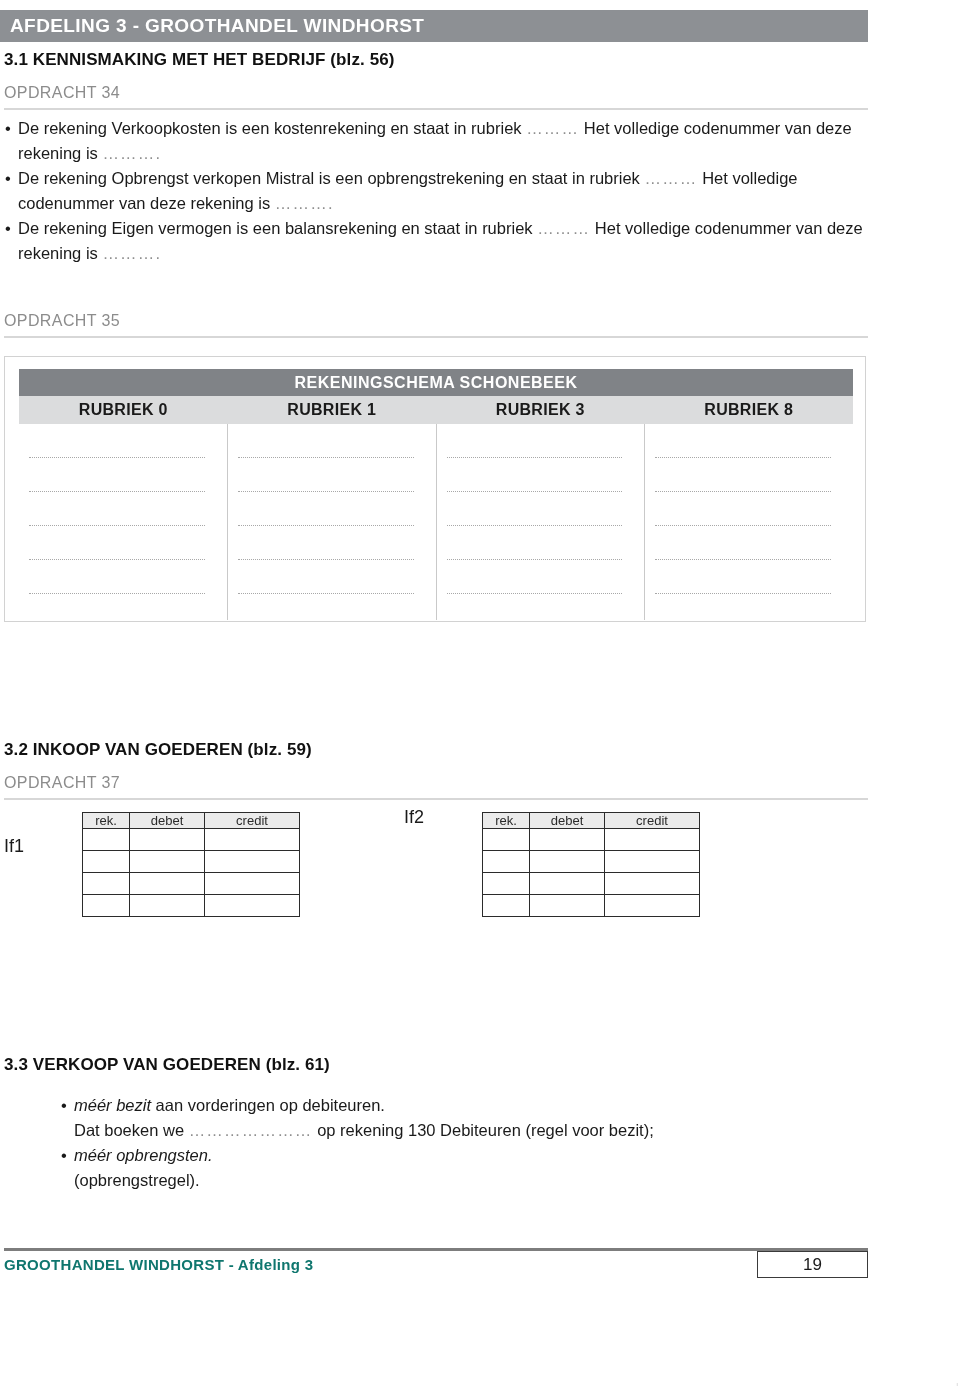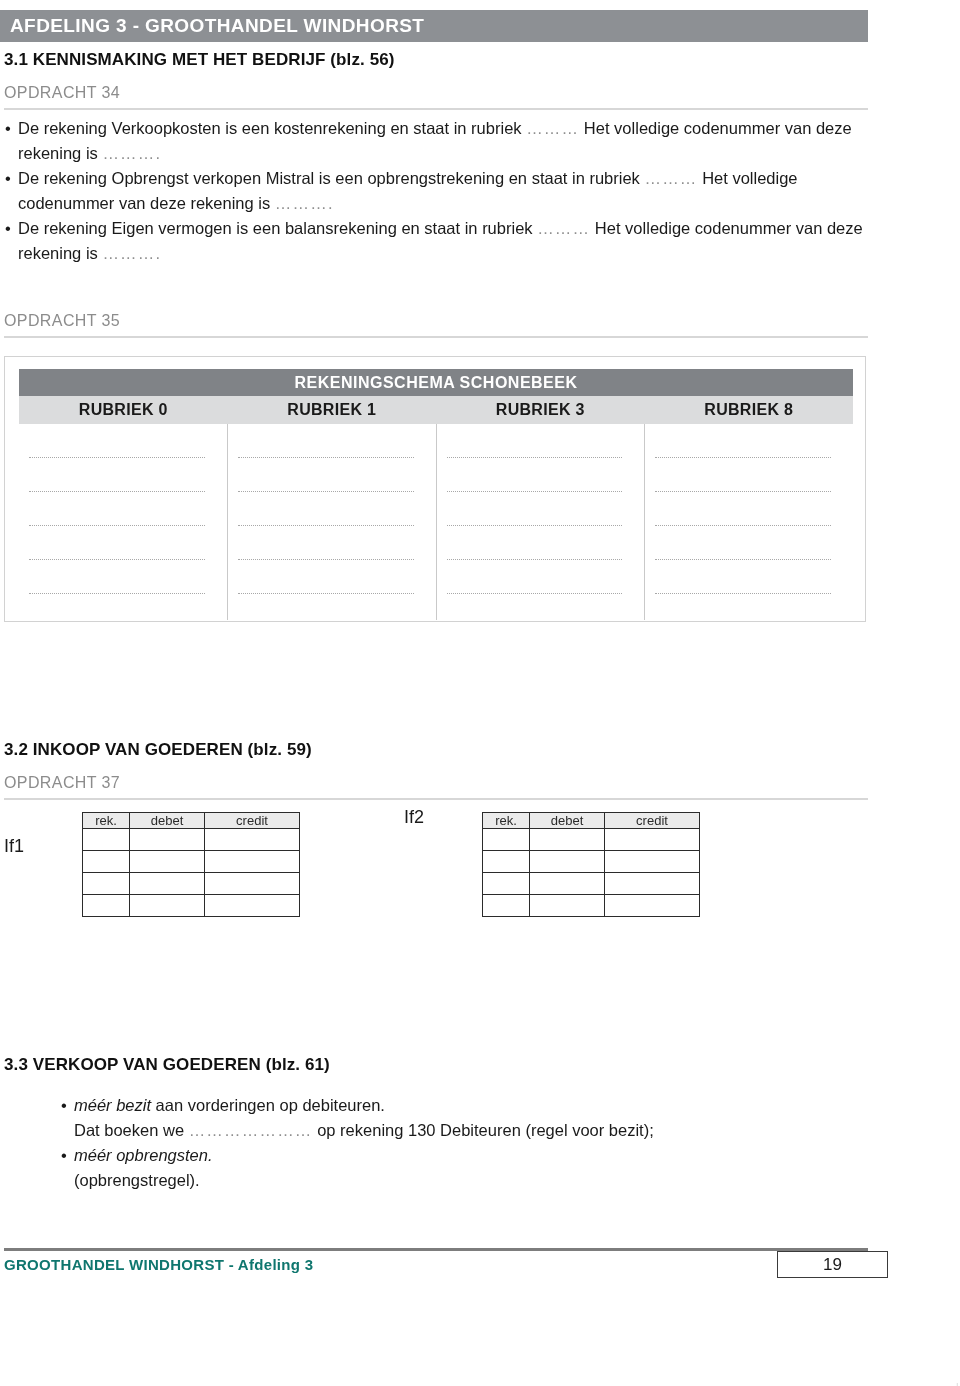--- a/index.html
+++ b/index.html
@@ -215,21 +215,20 @@
     width: 111px;
     height: 27px;
     border: 1px solid #3a3a3a;
     box-sizing: border-box;
     display: flex;
     align-items: center;
     justify-content: center;
     font-size: 17px;
     color: #1a1a1a;
     background: #ffffff;
-    margin-left: 20px;
   }
   .edge-mark {
     position: absolute;
     right: 2px;
     top: 1378px;
     font-size: 7px;
     color: #c8c8c8;
   }
   .italic { font-style: italic; }
 </style>

